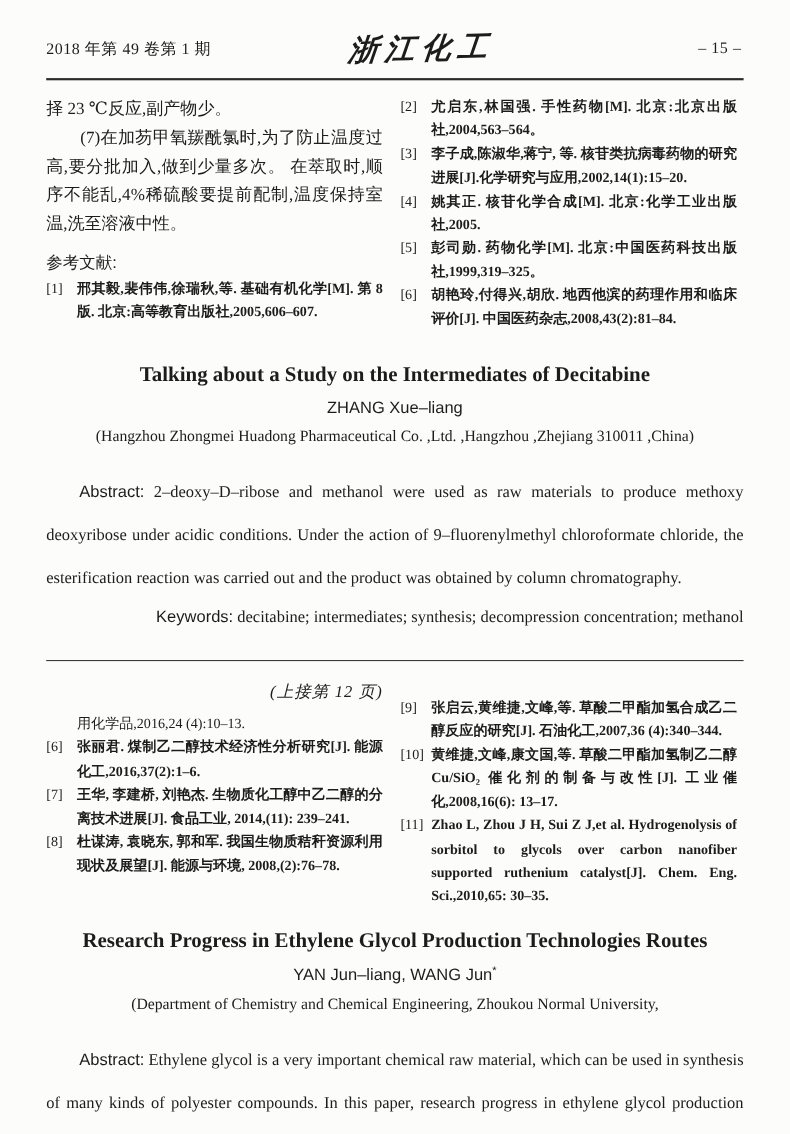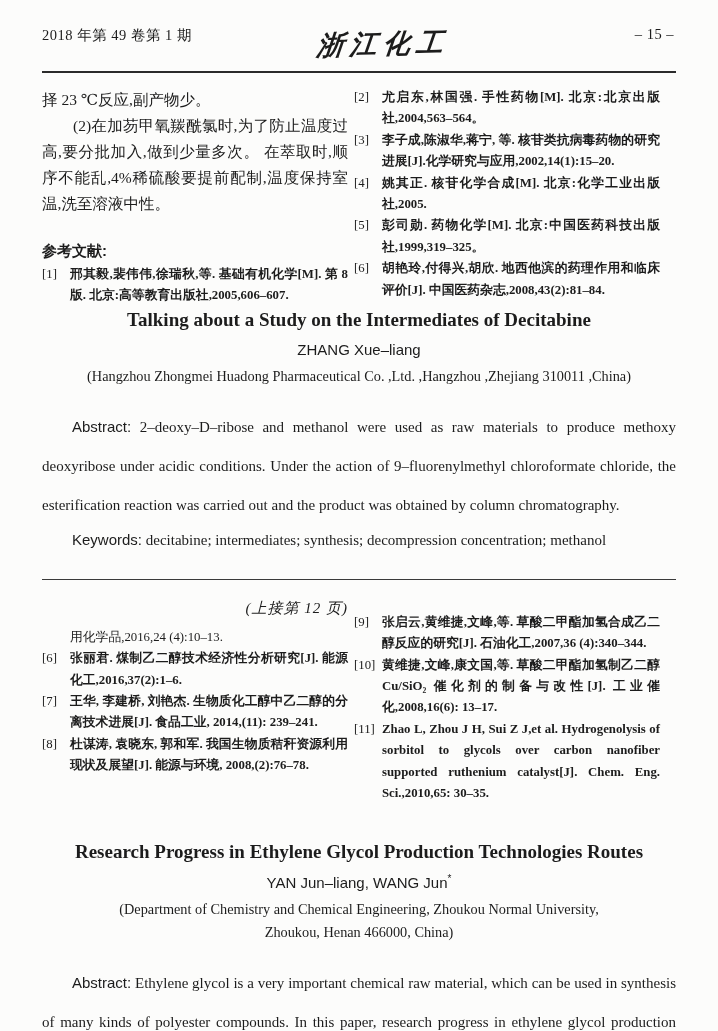--- a/index.html
+++ b/index.html
@@ -11,62 +11,62 @@
     overflow: hidden;
   }
   .page {
     width: 718px; height: 1031px;
     background: #fcfcfb;
     padding: 26px 42px 0 42px;
     overflow: hidden;
   }
   
   .pg-header {
-    display: flex; align-items: flex-start; justify-content: space-between;
+    display: flex; align-items: center; justify-content: space-between;
     border-bottom: 2px solid #2b2b2b;
     padding-bottom: 9px;
   }
   .issue, .pageno { font-size: 14.5px; letter-spacing: 0.5px; }
   .pageno { padding-right: 2px; }
   .journal-logo {
     font-size: 27px; font-weight: bold; font-style: italic;
     letter-spacing: 6px;
     transform: skewX(-7deg) rotate(-1.5deg);
     display: inline-block;
     margin-right: 60px;
   }
   
-  .twocol { display: flex; gap: 6px; }
+  .twocol { display: flex; gap: 16px; }
   .col { width: 306px; flex: 0 0 306px; }
   .sec1 { margin-top: 14px; }
   .bodytext { font-size: 15.5px; line-height: 26px; text-align: justify; }
   .bodytext.indent { text-indent: 2em; }
   .refs-heading {
-    font-size: 15px; font-weight: bold; margin-top: 25px; margin-bottom: 3px;
+    font-size: 15px; font-weight: normal; margin-top: 13px; margin-bottom: 3px;
     font-family: "Liberation Sans", "DejaVu Sans", sans-serif;
   }
   .ref { display: flex; font-size: 12.8px; line-height: 21.4px; }
   .ref-id { flex: 0 0 28px; }
   .ref-text { flex: 1; text-align: justify; font-weight: bold; }
   .carryover { font-size: 12.8px; line-height: 21.4px; padding-left: 28px; }
   
   .art-head { text-align: center; }
-  .art1-head { }
-  .art2-head { margin-top: 35px; }
+  .art1-head { margin-top: 27px; }
+  .art2-head { margin-top: 17px; }
   .art-title { font-size: 19px; font-weight: bold; line-height: 25px; }
   .art-author {
     font-family: "Liberation Sans", "DejaVu Sans", sans-serif;
     font-size: 15px; margin-top: 9px;
   }
   .art-author sup { font-size: 10px; }
   .art-affil { font-size: 14.3px; margin-top: 7px; line-height: 23px; }
   
   .abstract-block { margin-top: 19px; }
   .abs-p { font-size: 15px; line-height: 39px; text-align: justify; text-indent: 2em; }
-  .kw-p { font-size: 15px; line-height: 27px; text-indent: 2em; margin-top: 1px; }
+  .kw-p { font-size: 15px; line-height: 27px; text-indent: 2em; margin-top: 1px; text-align: right; }
   .inline-label {
     font-family: "Liberation Sans", "DejaVu Sans", sans-serif;
     font-size: 15px;
   }
   
   .divider { border: none; border-top: 1.5px solid #3a3a3a; margin-top: 25px; }
   .sec3 { margin-top: 19px; }
   .cont-note { font-size: 15px; font-style: italic; letter-spacing: 1px; margin-bottom: 9px; text-align: right; }
   .col-pad-top { padding-top: 13px; }
 </style>
@@ -77,21 +77,21 @@
 
   <div class="pg-header">
     <span class="issue">2018 年第 49 卷第 1 期</span>
     <span class="journal-logo">浙江化工</span>
     <span class="pageno">– 15 –</span>
   </div>
 
   <div class="twocol sec1">
     <div class="col">
       <p class="bodytext">择 23 ℃反应,副产物少。</p>
-      <p class="bodytext indent">(2)在加芴甲氧羰酰氯时,为了防止温度过高,要分批加入,做到少量多次。 在萃取时,顺序不能乱,4%稀硫酸要提前配制,温度保持室温,洗至溶液中性。</p>
+      <p class="bodytext indent">(7)在加芴甲氧羰酰氯时,为了防止温度过高,要分批加入,做到少量多次。 在萃取时,顺序不能乱,4%稀硫酸要提前配制,温度保持室温,洗至溶液中性。</p>
       <p class="refs-heading">参考文献:</p>
       <div class="ref">
         <span class="ref-id">[1]</span>
         <span class="ref-text">邢其毅,裴伟伟,徐瑞秋,等. 基础有机化学[M]. 第 8 版. 北京:高等教育出版社,2005,606–607.</span>
       </div>
     </div>
     <div class="col">
       <div class="ref">
         <span class="ref-id">[2]</span>
         <span class="ref-text">尤启东,林国强. 手性药物[M]. 北京:北京出版社,2004,563–564。</span>
@@ -159,21 +159,20 @@
         <span class="ref-text">Zhao L, Zhou J H, Sui Z J,et al. Hydrogenolysis of sorbitol to glycols over carbon nanofiber supported ruthenium catalyst[J]. Chem. Eng. Sci.,2010,65: 30–35.</span>
       </div>
     </div>
   </div>
 
   <div class="art-head art2-head">
     <div class="art-title">Research Progress in Ethylene Glycol Production Technologies Routes</div>
     <div class="art-author"><span>YAN Jun–liang, WANG Jun</span><sup>*</sup></div>
     <div class="art-affil">
       <div>(Department of Chemistry and Chemical Engineering, Zhoukou Normal University,</div>
-      <div>Zhoukou, Henan 466000, China)</div>
     </div>
   </div>
 
   <div class="abstract-block">
     <p class="abs-p"><span class="inline-label">Abstract:</span> <span>Ethylene glycol is a very important chemical raw material, which can be used in synthesis of many kinds of polyester compounds. In this paper, research progress in ethylene glycol production technologies routes were reviewed, including petrochemical route,coal chemicals route and biomass materials route. Moreover, the advantages and disadvantages were compared with.The industrial development prospect of the main processes was analyzed.</span></p>
 
   </div>
 
 </div>
 

